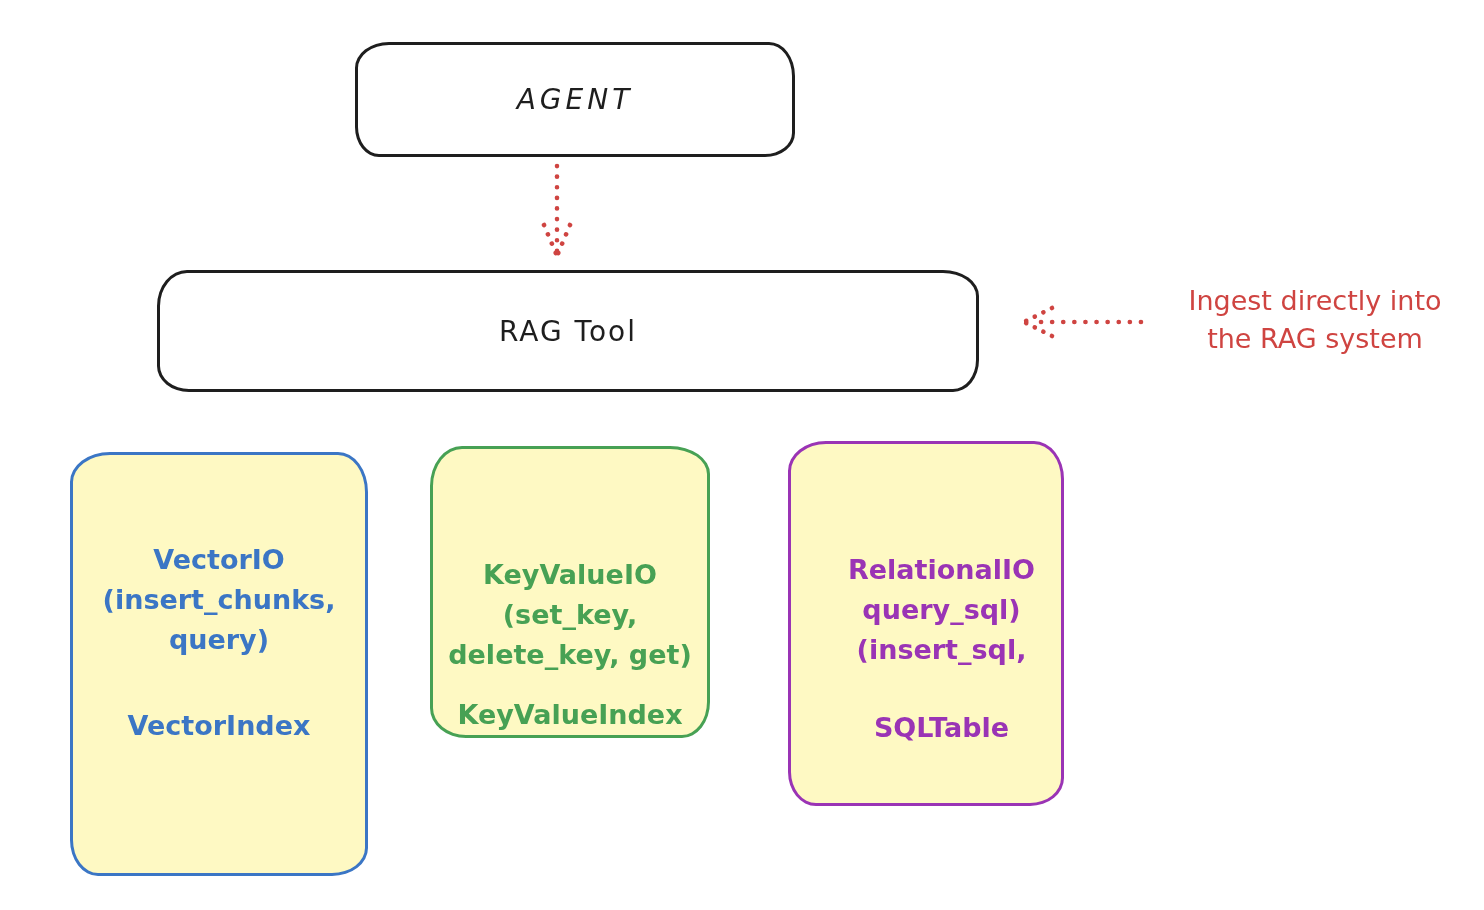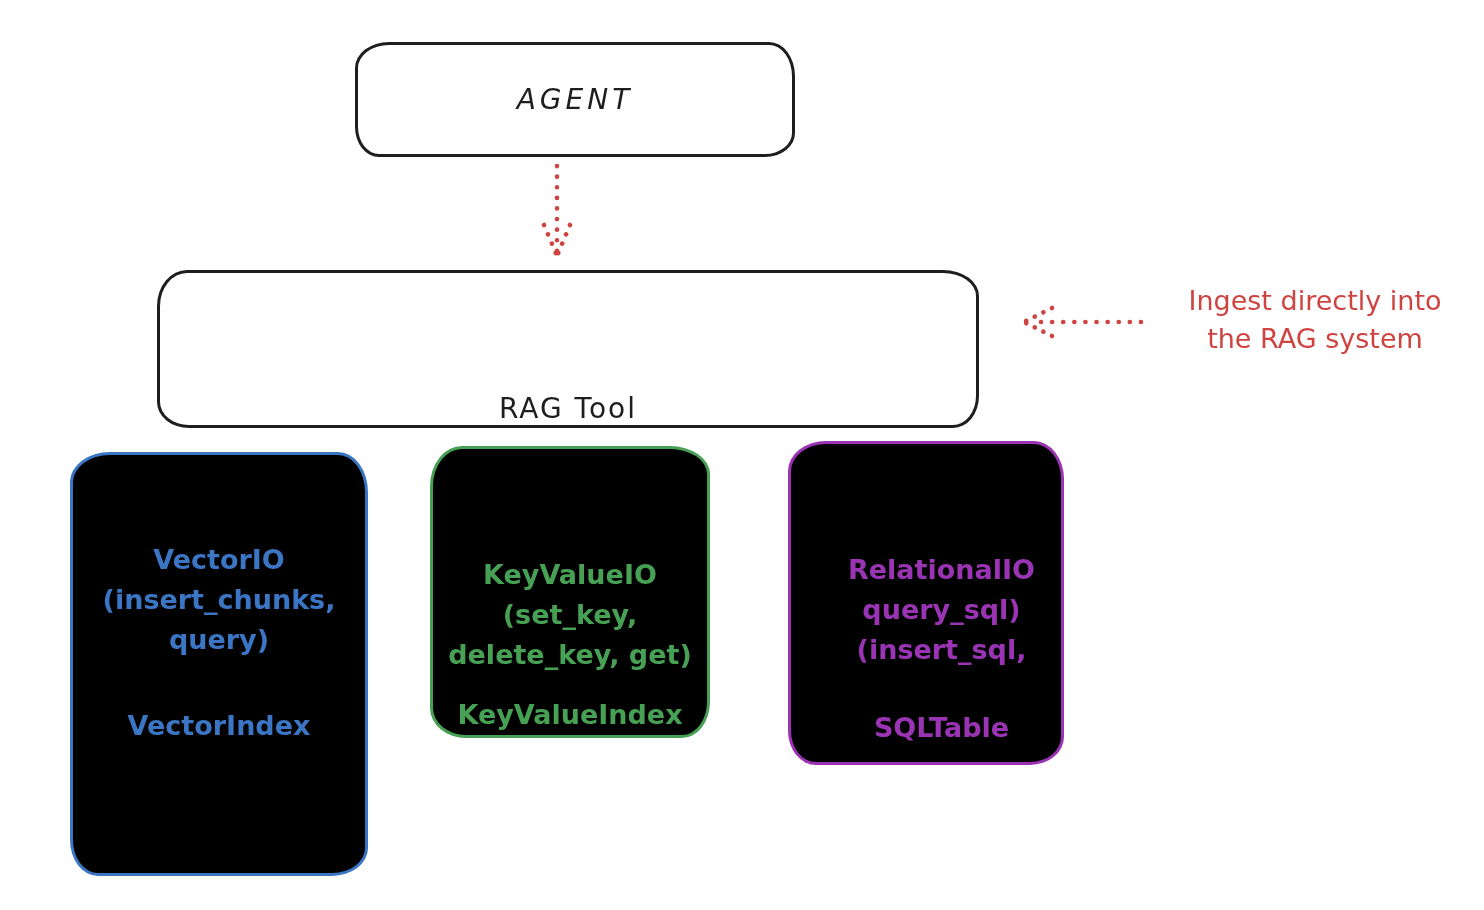--- a/index.html
+++ b/index.html
@@ -23,39 +23,38 @@
     display: flex;
     align-items: center;
     justify-content: center;
     box-sizing: border-box;
   }
   .node-agent {
     left: 355px; top: 42px; width: 440px; height: 115px;
     border-radius: 34px 26px 30px 24px / 26px 34px 24px 30px;
   }
   .node-ragtool {
-    left: 157px; top: 270px; width: 822px; height: 158px;
+    left: 157px; top: 270px; width: 822px; height: 122px;
     border-radius: 30px 36px 26px 32px / 36px 26px 32px 26px;
-    align-items: flex-end;
   }
   .node-label {
     color: #1e1e1e;
     font-size: 28px;
     font-weight: normal;
     letter-spacing: 2px;
     white-space: nowrap;
   }
   .node-agent .node-label {
     font-style: italic;
     letter-spacing: 4px;
   }
   
   .backend {
     position: absolute;
-    background: #000000;
+    background: #fef9c3;
     border: 3.5px solid;
     box-sizing: border-box;
     display: flex;
     flex-direction: column;
     align-items: center;
     text-align: center;
     font-size: 27px;
     font-weight: bold;
     line-height: 40px;
   }
@@ -67,21 +66,21 @@
     border-radius: 40px 30px 36px 28px / 30px 40px 28px 36px;
   }
   .backend-keyvalue {
     left: 430px; top: 446px; width: 280px; height: 292px;
     padding-top: 106px;
     border-color: #47a154; color: #47a154;
     border-radius: 32px 40px 28px 36px / 40px 28px 36px 30px;
     align-items: center;
   }
   .backend-relational {
-    left: 788px; top: 441px; width: 276px; height: 324px;
+    left: 788px; top: 441px; width: 276px; height: 365px;
     padding-top: 106px;
     border-color: #9a34b5; color: #9a34b5;
     border-radius: 38px 30px 34px 28px / 30px 38px 28px 34px;
     padding-left: 31px;
   }
   .backend .spacer-lg { height: 46px; }
   .backend .spacer-md { height: 38px; }
   
   .arrow { position: absolute; }
   .arrow-vertical { left: 539px; top: 163px; }

